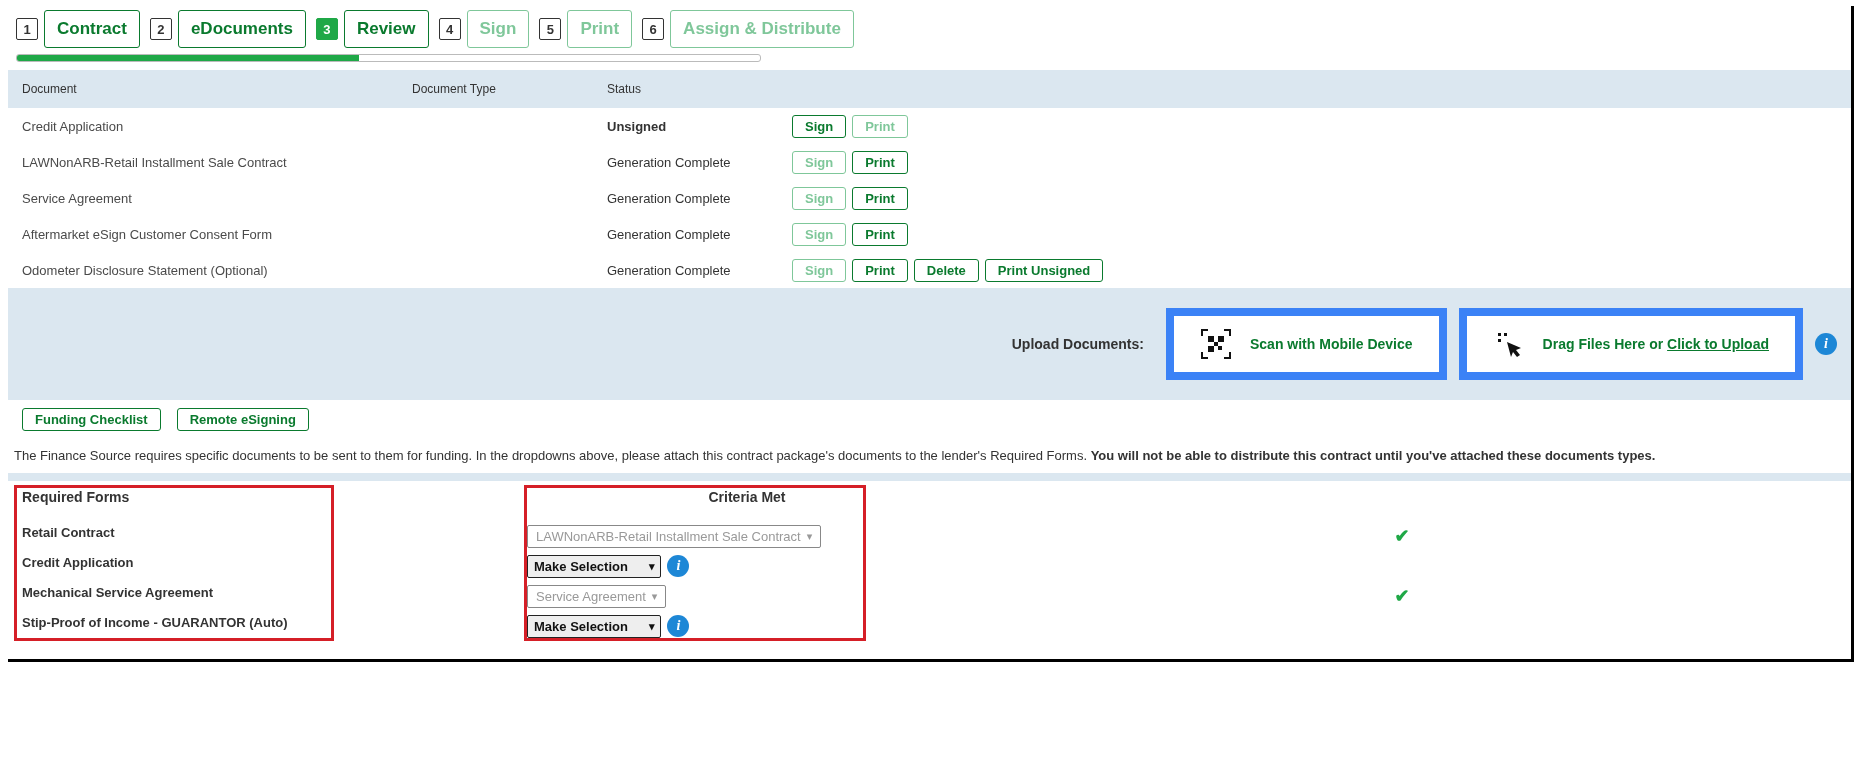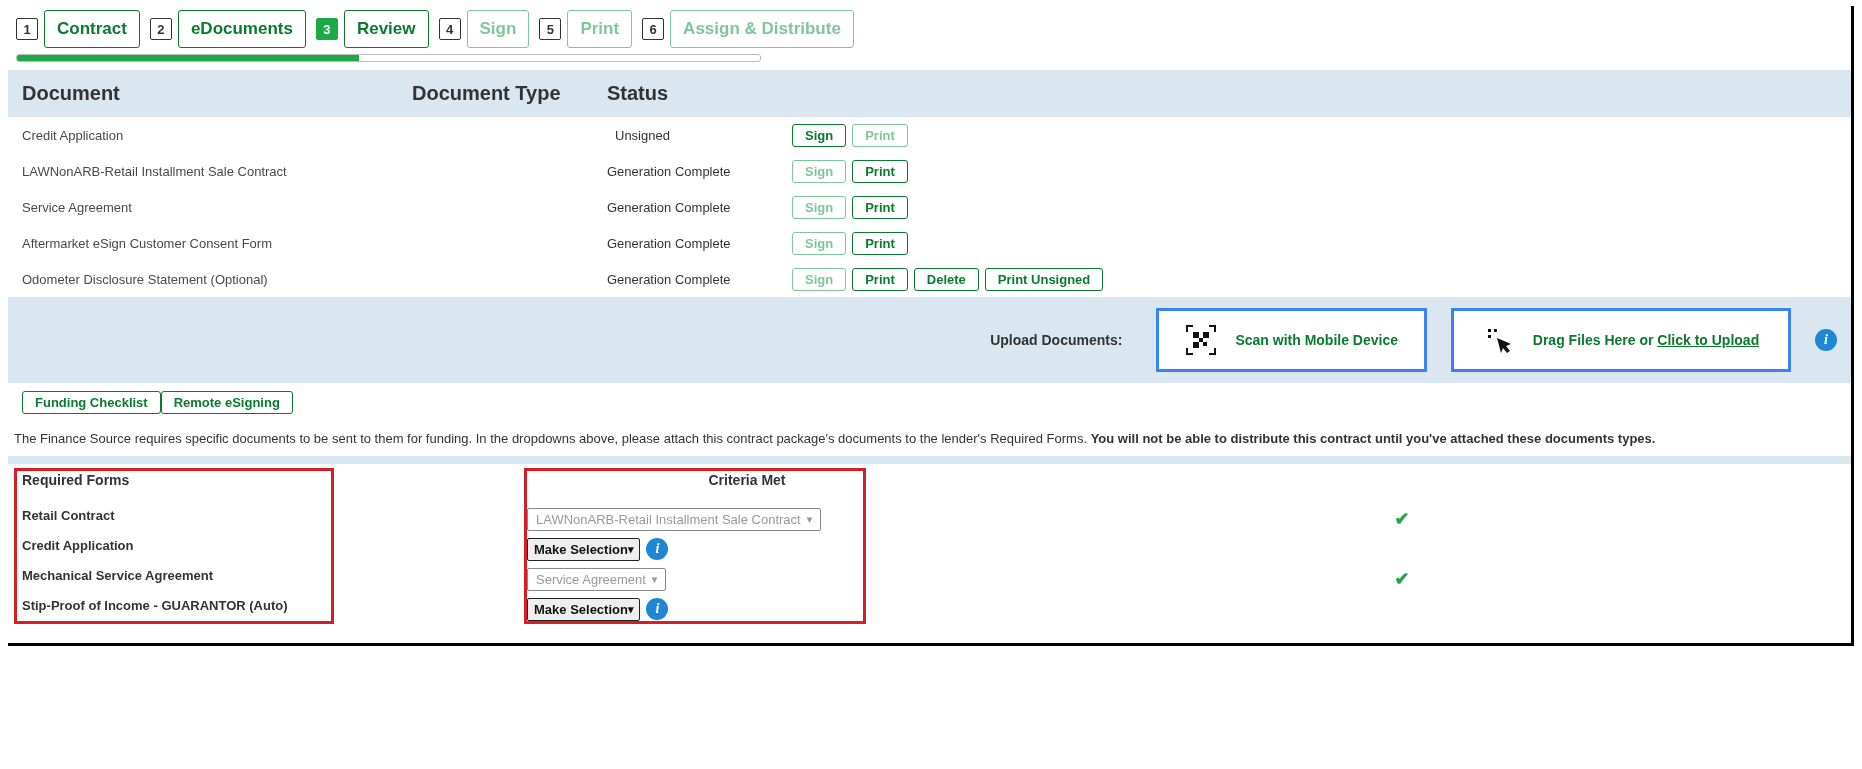--- a/index.html
+++ b/index.html
@@ -69,62 +69,62 @@
     height: 100%;
     width: 46%;
     background: #1fa847;
     border-radius: 2px 0 0 2px;
   }
   .table-head {
     background: #dbe7f0;
     display: grid;
     grid-template-columns: 390px 195px 185px 1fr;
     padding: 12px 14px;
-    font-weight: bold;
-    font-size: 20px;
+    font-weight: normal;
+    font-size: 12px;
   }
   .body-rows {
     padding: 0 14px;
     background: #fff;
   }
   .row {
     display: grid;
     grid-template-columns: 390px 195px 185px 1fr;
     align-items: center;
     min-height: 36px;
     font-size: 13px;
   }
   .row .doc-name { color:#4a4a4a; }
   .row .status { font-weight: normal; color:#333; }
-  .row .status.unsigned { font-weight: normal; margin-left: 8px; }
+  .row .status.unsigned { font-weight: bold; }
   .actions-cell { display:flex; gap:6px; }
   .sm-btn {
     border:1px solid #0a7a2e;
     color:#0a7a2e;
     background:#fff;
     padding:3px 12px;
     font-weight:bold;
     font-size:13px;
     border-radius:3px;
     cursor:pointer;
   }
   .sm-btn.disabled {
     border-color:#7fc79a; color:#7fc79a; cursor:default;
   }
   .upload-strip {
     background: #dbe7f0;
-    padding: 11px 14px;
+    padding: 20px 14px;
     display: flex;
     align-items: center;
-    gap: 24px;
+    gap: 12px;
     justify-content: flex-end;
   }
   .upload-label { font-weight: bold; font-size: 14px; margin-right: 10px;}
   .upload-box {
-    border: 3px solid #3b82f6;
+    border: 8px solid #3b82f6;
     background:#fff;
     display:flex;
     align-items:center;
     justify-content:center;
     gap:18px;
     padding: 12px 26px;
     min-height: 64px;
     min-width: 260px;
     color:#0a7a2e;
     font-weight:bold;
@@ -132,21 +132,21 @@
   }
   .upload-box svg { flex-shrink:0; }
   .info-badge {
     width:22px; height:22px; border-radius:50%;
     background:#1d87d6; color:#fff; font-weight:bold; font-style:italic; font-family:'Georgia',serif;
     display:inline-flex; align-items:center; justify-content:center;
     font-size:14px;
   }
   .below-buttons {
     padding: 8px 14px;
-    display:flex; gap:0;
+    display:flex; gap:16px;
   }
   .instructions {
     padding: 8px 6px;
     font-size: 13px;
     color:#333;
     line-height: 1.35;
   }
   .req-head {
     background:#dbe7f0;
     height:8px;
@@ -172,21 +172,21 @@
     border-radius:2px;
     font-weight: normal;
   }
   .select-dark {
     border:1px solid #222;
     background:#eee;
     color:#111;
     padding:3px 6px;
     font-weight:bold;
     font-size:13px;
-    display:inline-flex; align-items:center; gap:0;
+    display:inline-flex; align-items:center; gap:21px;
     border-radius:2px;
   }
   .chev { font-size:11px; }
   .check { color:#1fa847; font-size:18px; font-weight:bold;}
   .red-box {
     position:absolute;
     border:3px solid #d51f27;
     pointer-events:none;
   }
   .rb1 { left:6px; top:4px; width:320px; height:156px;}

